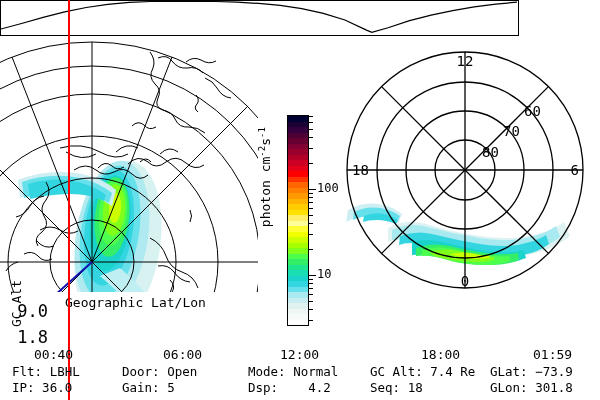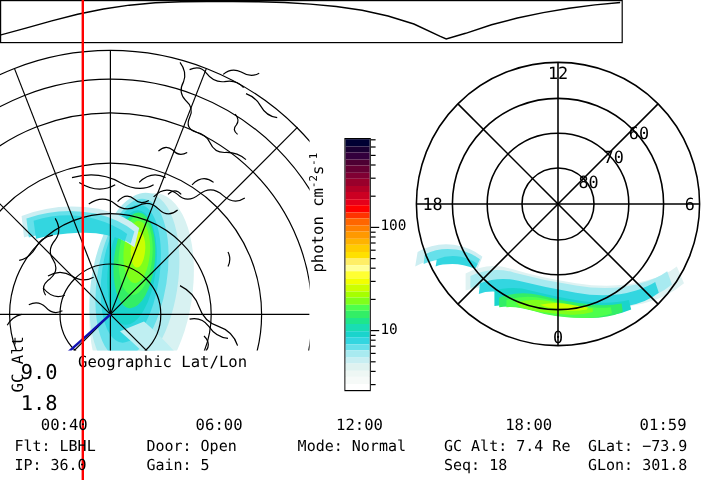--- a/index.html
+++ b/index.html
@@ -298,18 +298,19 @@
     <div class="srow" id="srow0">
       <span class="scell c1">Door: Open</span>
       <span class="scell c0">Flt: LBHL</span>
       <span class="scell c2">Mode: Normal</span>
       <span class="scell c3">GC Alt: 7.4 Re</span>
       <span class="scell c4">GLat: −73.9</span>
     </div>
     <div class="srow" id="srow1">
       <span class="scell c0">IP: 36.0</span>
       <span class="scell c1">Gain: 5</span>
+      <span class="scell c2">Dsp:    4.2</span>
       <span class="scell c3">Seq: 18</span>
       <span class="scell c4">GLon: 301.8</span>
     </div>
   </div>
 
 </div>
 
 </body></html>

